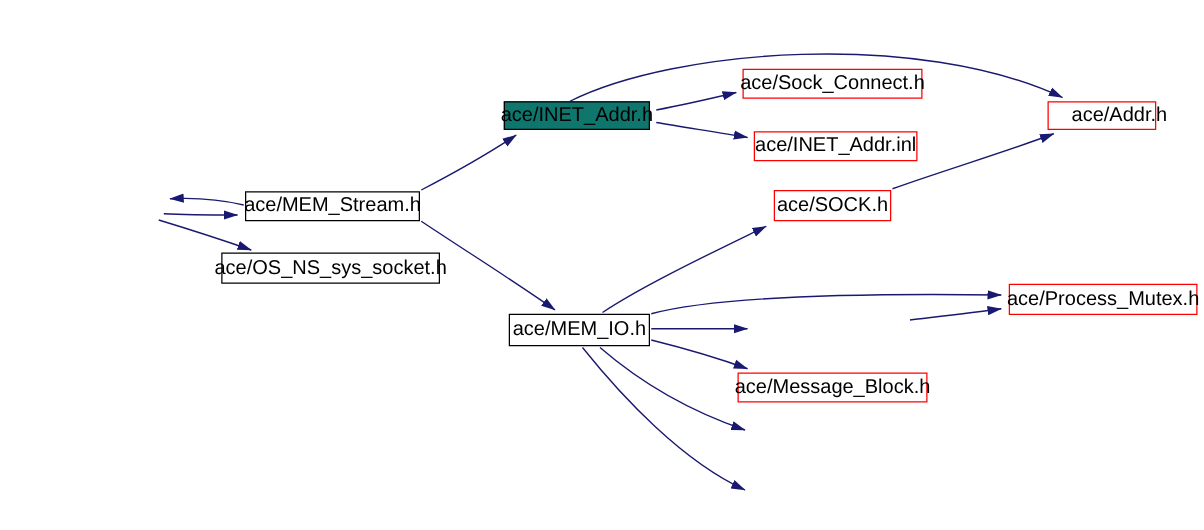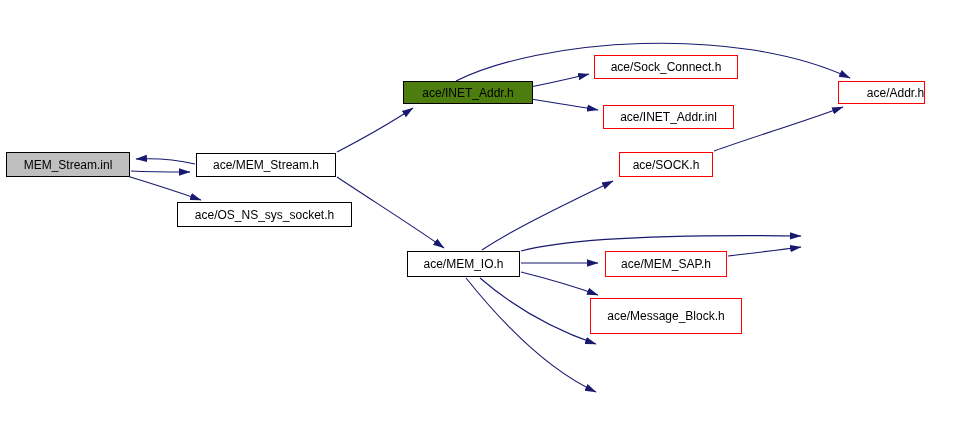--- a/index.html
+++ b/index.html
@@ -19,21 +19,21 @@
     position: absolute;
     left: 0;
     top: 0;
   }
   .node {
     position: absolute;
     box-sizing: border-box;
     border: 1px solid #000000;
     background: #ffffff;
     color: #000000;
-    font-size: 12px;
+    font-size: 16px;
     line-height: 1;
     display: flex;
     align-items: center;
     justify-content: center;
     white-space: nowrap;
     cursor: pointer;
   }
   .node.root {
     cursor: default;
   }
@@ -64,24 +64,23 @@
         <path class="edge" d="M714,151 C756,136 806,121 843,107" stroke="#191970" marker-end="url(#arrow)"></path>
         <path class="edge" d="M482,250 C515,228 572,201 613,181" stroke="#191970" marker-end="url(#arrow)"></path>
         <path class="edge" d="M521,251 C562,240 650,234 801,236" stroke="#191970" marker-end="url(#arrow)"></path>
         <path class="edge" d="M521,263 C547,263 573,263 598,263" stroke="#191970" marker-end="url(#arrow)"></path>
         <path class="edge" d="M728,256 C753,253 779,250 801,247" stroke="#191970" marker-end="url(#arrow)"></path>
         <path class="edge" d="M521,272 C549,279 576,287 598,295" stroke="#191970" marker-end="url(#arrow)"></path>
         <path class="edge" d="M480,278 C517,310 558,331 596,344" stroke="#191970" marker-end="url(#arrow)"></path>
         <path class="edge" d="M466,278 C498,318 546,369 596,392" stroke="#191970" marker-end="url(#arrow)"></path>
       </g>
   </svg>
-<div class="node root" style="left: 6px; top: 152px; width: 124px; height: 25px; color: rgb(0, 0, 0); background: rgb(191, 191, 191); border-color: rgb(0, 0, 0);">MEM_Stream.inl</div>
     <div class="node internal" style="left: 177px; top: 202px; width: 175px; height: 25px; color: rgb(0, 0, 0); background: rgb(255, 255, 255); border-color: rgb(0, 0, 0);">ace/OS_NS_sys_socket.h</div>
     <div class="node internal" style="left: 196px; top: 153px; width: 140px; height: 24px; color: rgb(0, 0, 0); background: rgb(255, 255, 255); border-color: rgb(0, 0, 0);">ace/MEM_Stream.h</div>
-    <div class="node internal" style="left: 403px; top: 81px; width: 130px; height: 23px; color: rgb(0, 0, 0); background: #4d7c0f; border-color: rgb(0, 0, 0);">ace/INET_Addr.h</div>
+    <div class="node internal" style="left: 403px; top: 81px; width: 117px; height: 23px; color: rgb(0, 0, 0); background: #0f766e; border-color: rgb(0, 0, 0);">ace/INET_Addr.h</div>
     <div class="node external" style="left: 594px; top: 55px; width: 144px; height: 24px; color: rgb(0, 0, 0); background: rgb(255, 255, 255); border-color: rgb(255, 0, 0);">ace/Sock_Connect.h</div>
     <div class="node external" style="left: 603px; top: 105px; width: 131px; height: 24px; color: rgb(0, 0, 0); background: rgb(255, 255, 255); border-color: rgb(255, 0, 0);">ace/INET_Addr.inl</div>
     <div class="node external" style="left: 838px; top: 81px; width: 87px; height: 23px; color: rgb(0, 0, 0); background: rgb(255, 255, 255); border-color: rgb(255, 0, 0); padding-left: 28px;">ace/Addr.h</div>
     <div class="node internal" style="left: 407px; top: 251px; width: 113px; height: 26px; color: rgb(0, 0, 0); background: rgb(255, 255, 255); border-color: rgb(0, 0, 0);">ace/MEM_IO.h</div>
     <div class="node external" style="left: 619px; top: 152px; width: 94px; height: 25px; color: rgb(0, 0, 0); background: rgb(255, 255, 255); border-color: rgb(255, 0, 0);">ace/SOCK.h</div>
-    <div class="node external" style="left: 605px; top: 251px; width: 122px; height: 26px; color: rgb(0, 0, 0); background: rgb(255, 255, 255); border-color: rgb(255, 0, 0);">ace/MEM_SAP.h</div>
-    <div class="node external" style="left: 590px; top: 298px; width: 152px; height: 36px; color: rgb(0, 0, 0); background: rgb(255, 255, 255); border-color: rgb(255, 0, 0);">ace/Message_Block.h</div>
+    <div class="node external" style="left: 807px; top: 227px; width: 151px; height: 25px; color: rgb(0, 0, 0); background: rgb(255, 255, 255); border-color: rgb(255, 0, 0);">ace/Process_Mutex.h</div>
+    <div class="node external" style="left: 590px; top: 298px; width: 152px; height: 24px; color: rgb(0, 0, 0); background: rgb(255, 255, 255); border-color: rgb(255, 0, 0);">ace/Message_Block.h</div>
   </div>
 
 </body></html>

